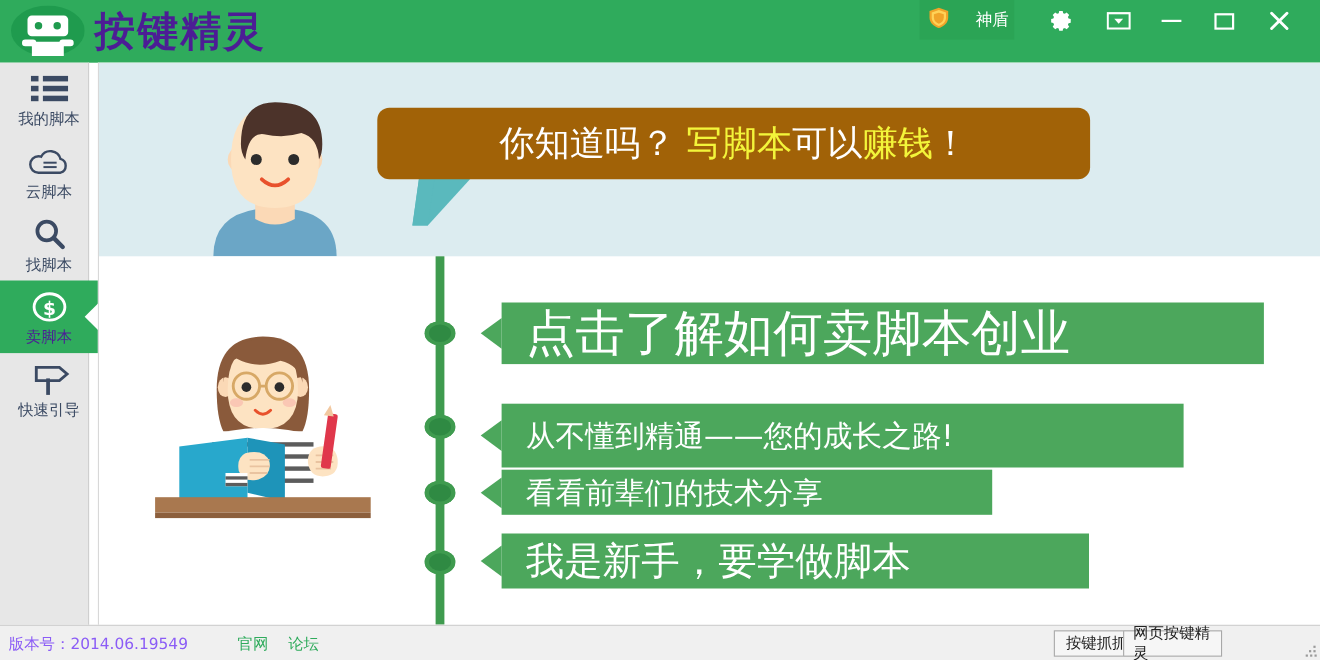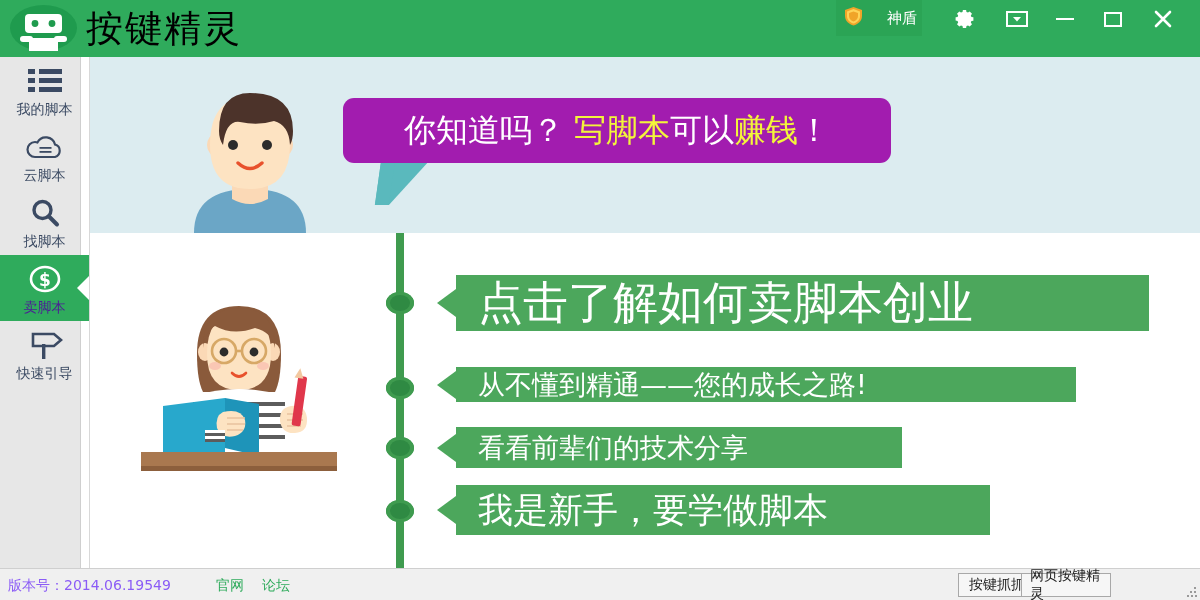--- a/index.html
+++ b/index.html
@@ -16,21 +16,21 @@
   
   .titlebar {
     position: absolute; left: 0; top: 0; width: 1200px; height: 57px;
     background: #2fab5c;
   }
   .logo-mark {
     position: absolute; left: 10px; top: 5px; width: 67px; height: 46px;
   }
   .app-title {
     position: absolute; left: 86px; top: 6px;
-    font-size: 37px; font-weight: normal; color: #000000;
+    font-size: 37px; font-weight: bold; color: #4c1d95;
     letter-spacing: 2px; line-height: 46px;
     font-family: "DejaVu Sans", "Liberation Sans", sans-serif;
   }
   .shield-badge {
     position: absolute; left: 836px; top: 0px; width: 86px; height: 36px;
     background: #2ba455;
     display: flex; align-items: center; gap: 24px; padding-left: 8px;
   }
   .shield-badge .shield-label {
     font-size: 15px; color: #ffffff;
@@ -86,22 +86,22 @@
   }
   .hero {
     position: absolute; left: 0; top: 0; width: 1111px; height: 176px;
     background: #dcecf0;
   }
   .boy {
     position: absolute; left: 74px; top: 26px; width: 172px; height: 150px;
   }
   .bubble {
     position: absolute; left: 253px; top: 41px;
-    width: 548px; height: 65px;
-    background: #a21caf; border-radius: 11px;
+    width: 648px; height: 65px;
+    background: #a16207; border-radius: 11px;
     display: flex; align-items: center; justify-content: center;
     padding: 0 11px;
   }
   .bubble-text {
     font-size: 32px; color: #ffffff; white-space: nowrap;
     font-family: "DejaVu Sans", "Liberation Sans", sans-serif;
   }
   .bubble-text .hl { color: #f3f53a; }
   .bubble-tail {
     position: absolute; left: 288px; top: 104px;
@@ -410,21 +410,21 @@
     <div class="tl-dot" style="top:380px">
         <i></i>
       </div>
     <div class="tl-dot" style="top:443px">
         <i></i>
       </div>
 
     <div class="banner" id="banner-0" style="left: 366px; top: 218px; width: 693px; height: 56px; font-size: 45px; padding-left: 22px;">
       <span>点击了解如何卖脚本创业</span>
     </div>
-    <div class="banner" id="banner-1" style="left: 366px; top: 310px; width: 620px; height: 35px; font-size: 27px; padding-left: 22px;">
+    <div class="banner" id="banner-1" style="left: 366px; top: 310px; width: 620px; height: 58px; font-size: 27px; padding-left: 22px;">
       <span>从不懂到精通——您的成长之路!</span>
     </div>
     <div class="banner" id="banner-3" style="left: 366px; top: 428px; width: 534px; height: 50px; font-size: 35px; padding-left: 22px;">
       <span>我是新手，要学做脚本</span>
     </div>
     <div class="banner" id="banner-2" style="left: 366px; top: 370px; width: 446px; height: 41px; font-size: 27px; padding-left: 22px;">
       <span>看看前辈们的技术分享</span>
     </div>
   </div>
 

